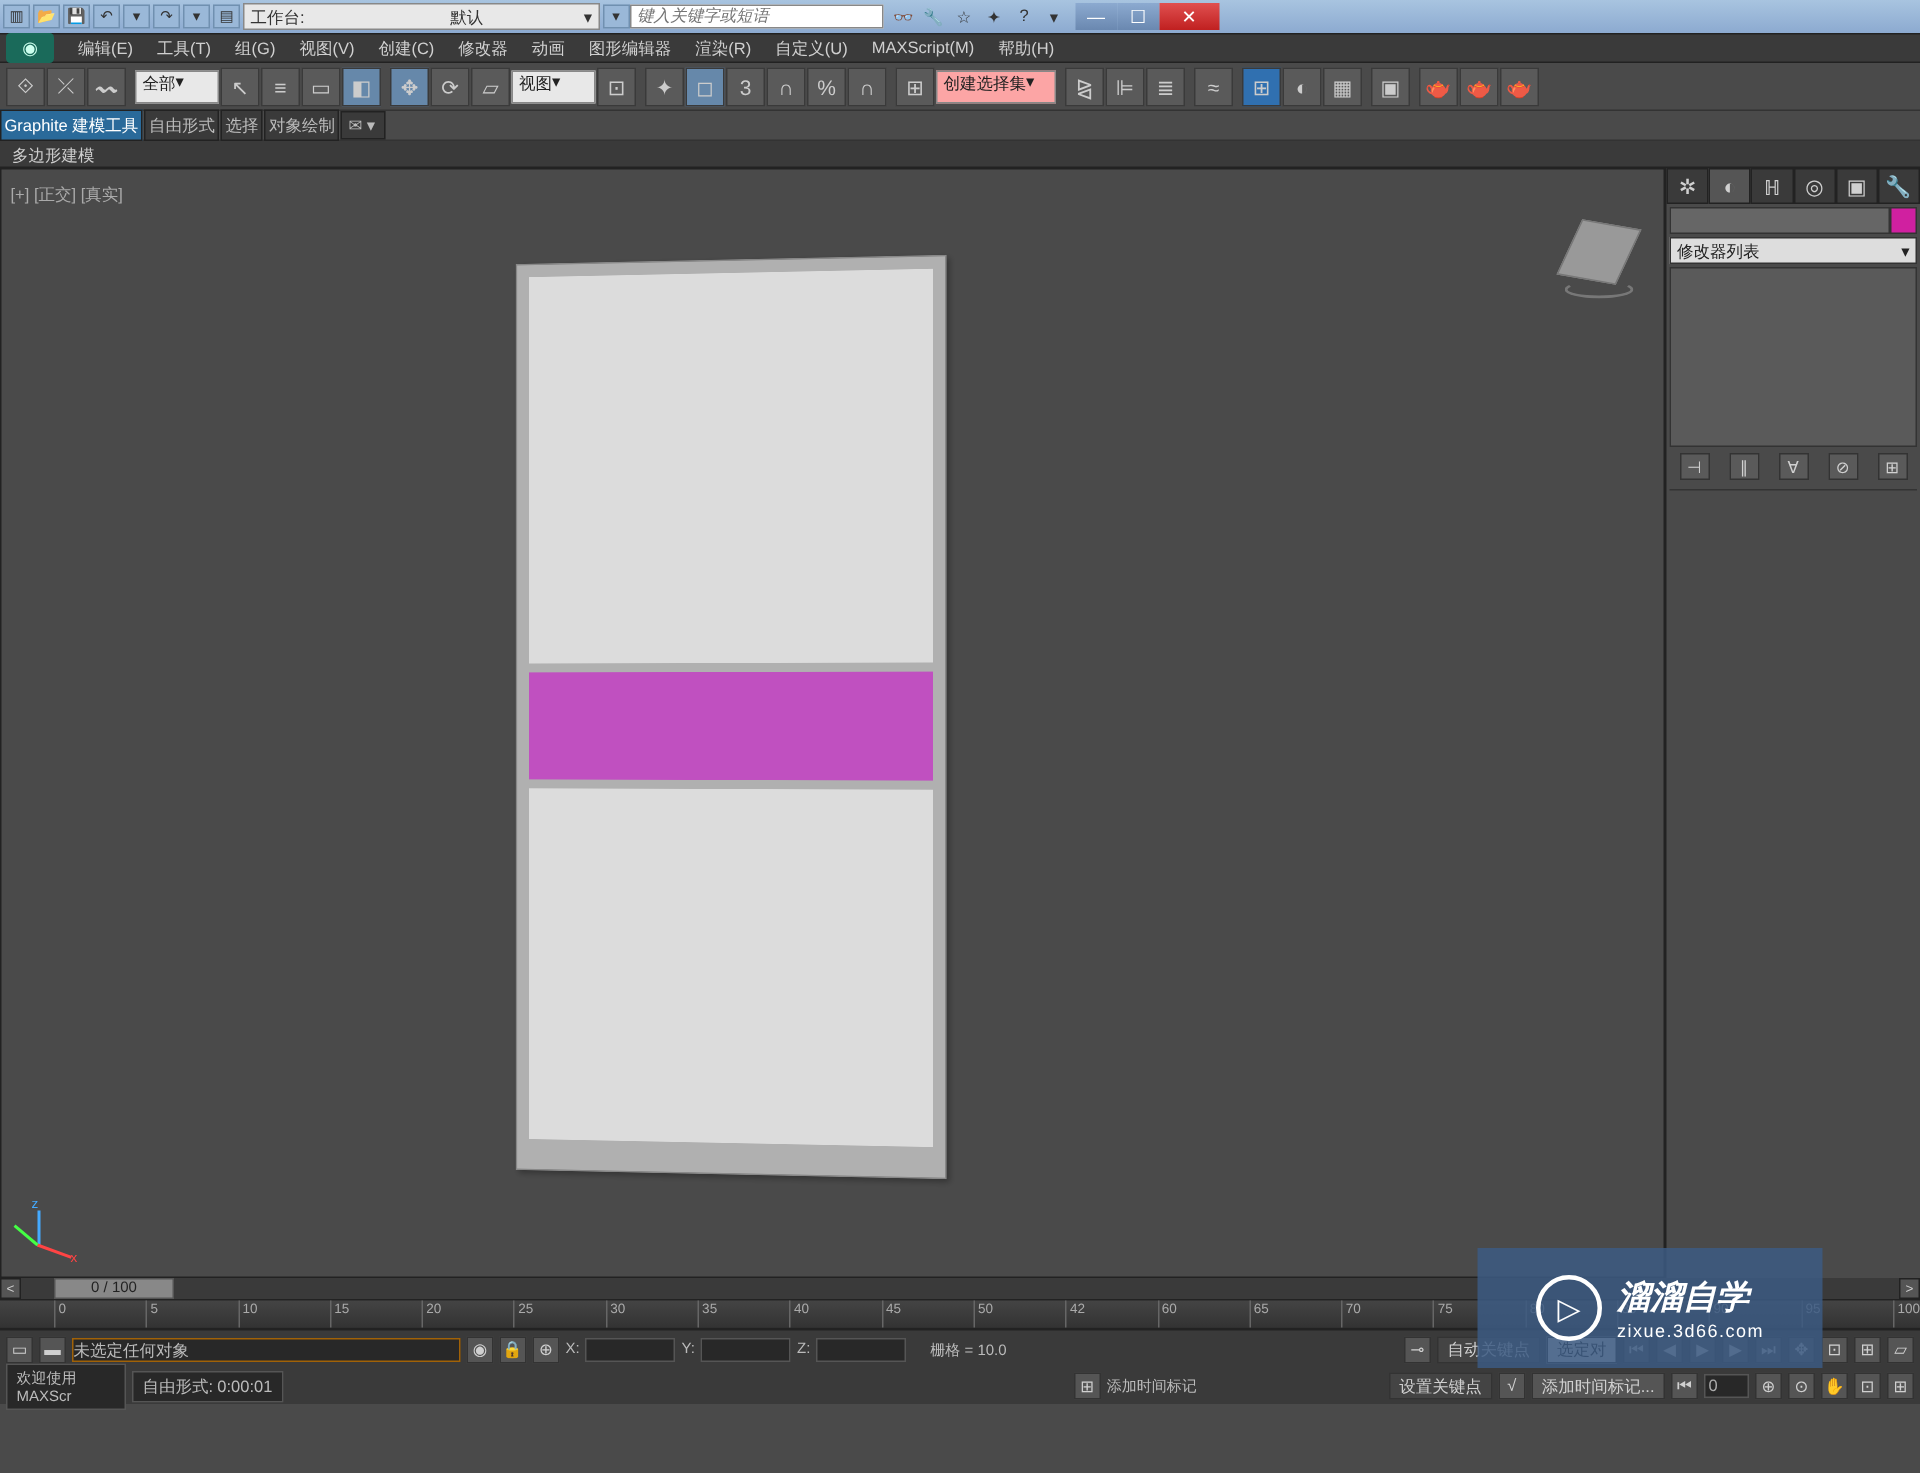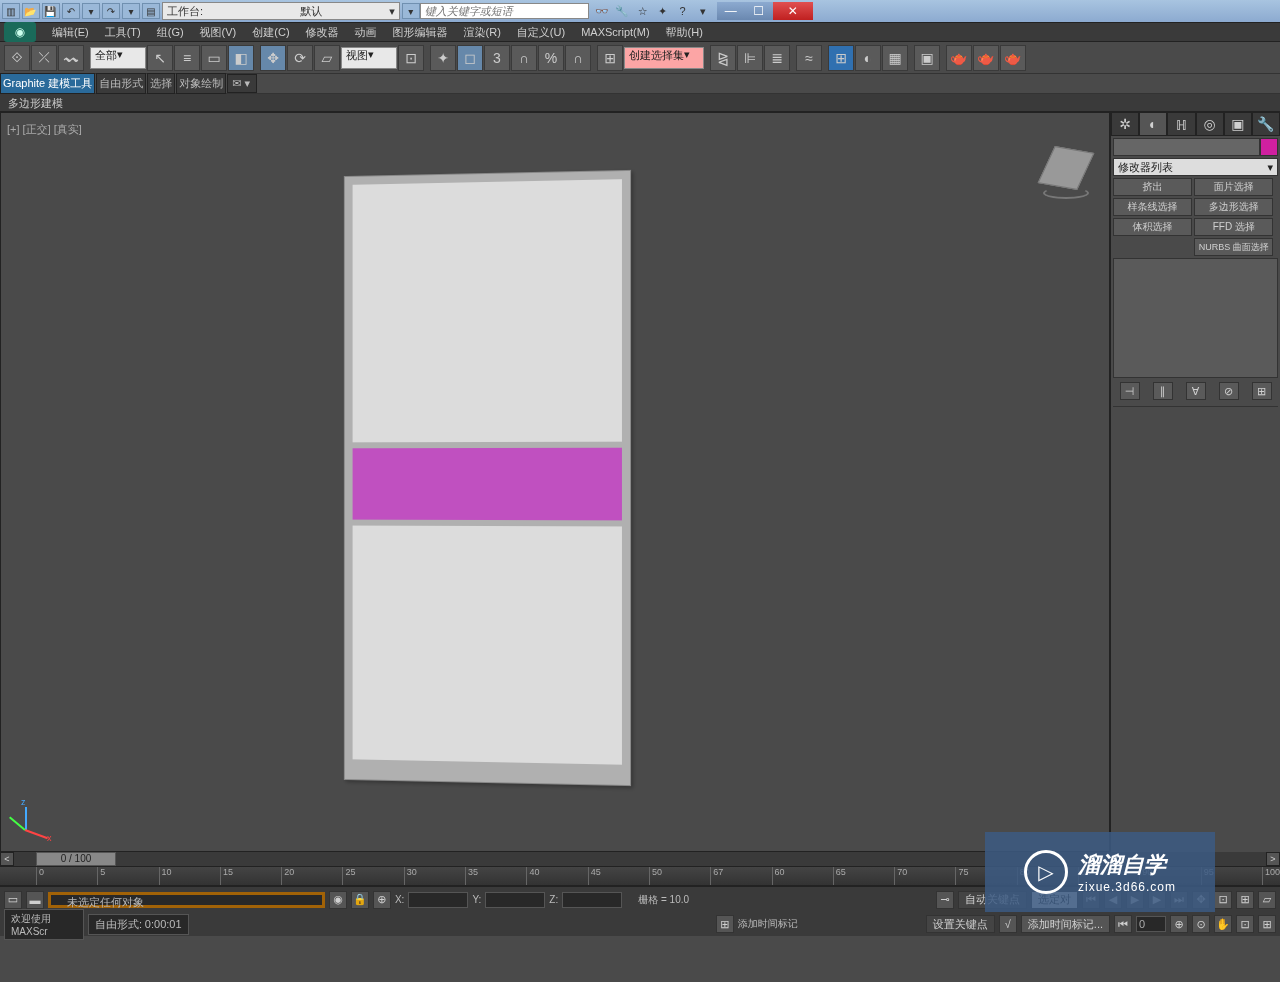--- a/index.html
+++ b/index.html
@@ -84,21 +84,21 @@
 .tl-slider { position: absolute; left: 36px; top: 0; width: 80px; height: 14px; background: #888; border: 1px solid #555; text-align: center; color: #222; font-size: 10px; }
 .tl-ruler { height: 20px; background: linear-gradient(#444,#333); display: flex; position: relative; border-top: 1px solid #222; border-bottom: 1px solid #222; padding-left: 36px; }
 .tl-tick { flex: 1; border-left: 1px solid #666; color: #aaa; font-size: 9px; padding-left: 2px; position: relative; }
 
 
 .statusbar { height: 26px; background: #3a3a3a; display: flex; align-items: center; gap: 4px; padding: 0 4px; border-top: 1px solid #222; }
 .sb-input { width: 60px; height: 16px; background: #282828; border: 1px solid #555; color: #aaa; padding: 0 2px; }
 .sb-text { color: #bbb; font-size: 10px; }
 .sb-btn { width: 18px; height: 18px; background: #555; border: 1px solid #333; display: flex; align-items: center; justify-content: center; font-size: 11px; }
 .sb-btn.wide { width: auto; padding: 0 6px; }
-.sb-sel { height:16px; flex:1; background:#282828; border:3px solid #a16207; color:#bbb; padding:0 16px; max-width: 280px;}
+.sb-sel { height:16px; flex:1; background:#282828; border:1px solid #a16207; color:#bbb; padding:0 0; max-width: 280px;}
 
 
 .bottombar { height: 24px; background: #3a3a3a; display: flex; align-items: center; gap: 4px; padding: 0 4px; }
 .bb-text { color: #bbb; font-size: 10px; background: #282828; padding: 2px 6px; border: 1px solid #555; }
 
 
 .watermark { position: absolute; right: 65px; bottom: 70px; width: 230px; height: 80px; background: rgba(60,90,130,0.85); display: flex; align-items: center; justify-content: center; gap: 10px; }
 .wm-icon { width: 44px; height: 44px; border: 3px solid #fff; border-radius: 50%; display: flex; align-items: center; justify-content: center; color: #fff; font-size: 20px; }
 .wm-text { color: #fff; }
 .wm-main { font-size: 22px; font-weight: bold; font-style: italic; }
@@ -240,30 +240,20 @@
       <div class="cmd-tab">🔧</div>
     </div>
     <div class="cmd-name-row">
       <div class="cmd-name-input"></div>
       <div class="cmd-color"></div>
     </div>
     <div class="cmd-dropdown">
       <span>修改器列表</span>
         <span>▾</span>
     </div>
-    <div class="cmd-btns">
-      <div class="cmd-btn">挤出</div>
-      <div class="cmd-btn">面片选择</div>
-      <div class="cmd-btn">样条线选择</div>
-      <div class="cmd-btn">多边形选择</div>
-      <div class="cmd-btn">体积选择</div>
-      <div class="cmd-btn">FFD 选择</div>
-      <div class="cmd-btn" style="width:48%;visibility:hidden"></div>
-      <div class="cmd-btn" style="font-size:9px;">NURBS 曲面选择</div>
-    </div>
     <div class="cmd-stack"></div>
     <div class="cmd-stack-btns">
       <div class="cmd-sb">⊣</div>
       <div class="cmd-sb">∥</div>
       <div class="cmd-sb">∀</div>
       <div class="cmd-sb">⊘</div>
       <div class="cmd-sb">⊞</div>
     </div>
     <div class="cmd-divider"></div>
     <div class="cmd-rollout"></div>
@@ -281,21 +271,21 @@
   <div class="tl-tick">5</div>
   <div class="tl-tick">10</div>
   <div class="tl-tick">15</div>
   <div class="tl-tick">20</div>
   <div class="tl-tick">25</div>
   <div class="tl-tick">30</div>
   <div class="tl-tick">35</div>
   <div class="tl-tick">40</div>
   <div class="tl-tick">45</div>
   <div class="tl-tick">50</div>
-  <div class="tl-tick">67</div>
+  <div class="tl-tick">42</div>
   <div class="tl-tick">60</div>
   <div class="tl-tick">65</div>
   <div class="tl-tick">70</div>
   <div class="tl-tick">75</div>
   <div class="tl-tick">80</div>
   <div class="tl-tick">85</div>
   <div class="tl-tick">90</div>
   <div class="tl-tick">95</div>
   <div class="tl-tick" style="flex:0 0 10px">100</div>
 </div>

